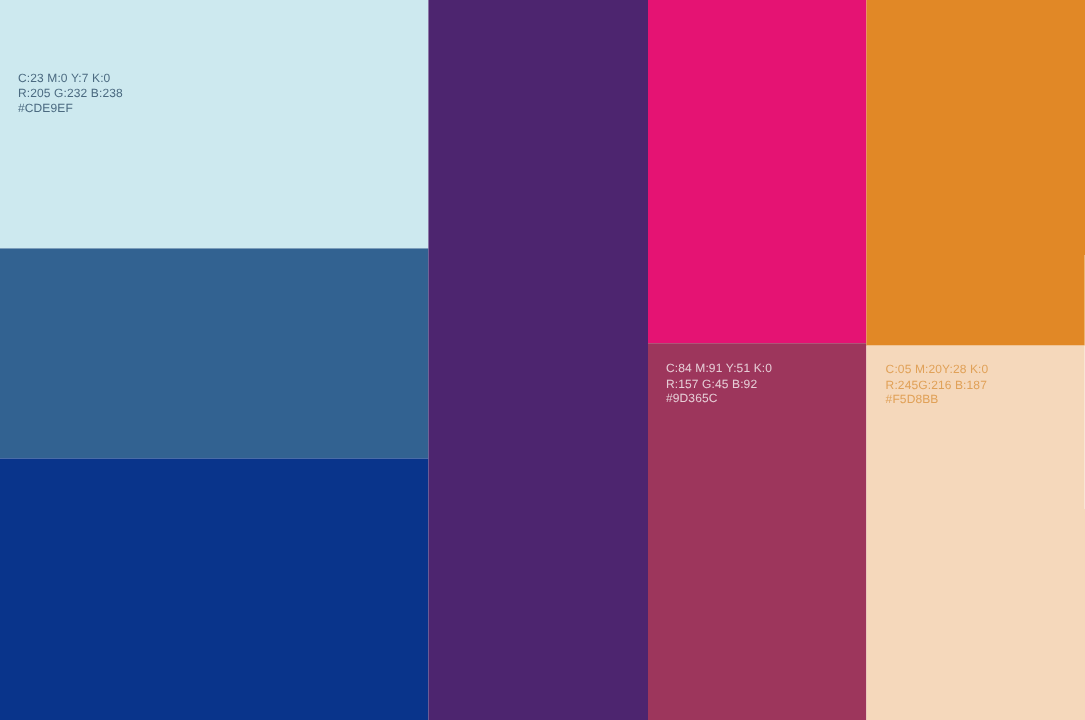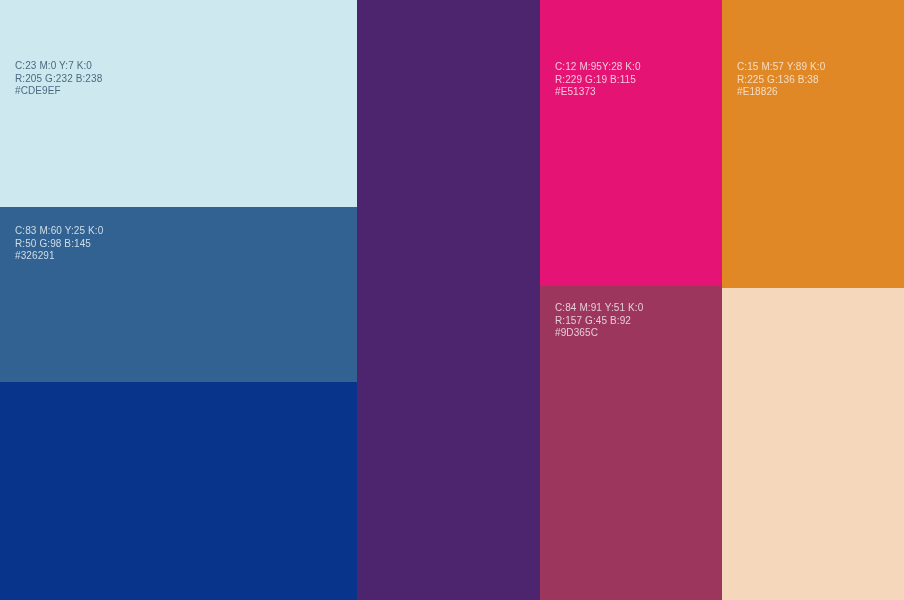--- a/index.html
+++ b/index.html
@@ -31,23 +31,21 @@
     display: block;
   }
 </style>
 </head>
 <body>
 
 <div id="palette" style="width: 904px; height: 600px; background: rgb(255, 255, 255);">
     <div class="swatch" style="left: 0px; top: 0px; width: 357px; height: 207px; background: rgb(205, 233, 239);"></div>
     <div class="swatch-label" style="left: 15px; top: 60px; color: rgb(75, 106, 128);"><span class="line">C:23 M:0 Y:7 K:0</span><span class="line">R:205 G:232 B:238</span><span class="line">#CDE9EF</span></div>
     <div class="swatch" style="left: 0px; top: 207px; width: 357px; height: 175px; background: rgb(50, 98, 145);"></div>
-    <div class="swatch-label" style="left: 15px; top: 225px; color: rgb(207, 221, 232);"><span class="line">C:83 M:60 Y:25 K:0</span><span class="line">R:50 G:98 B:145</span><span class="line">#326291</span></div>
     <div class="swatch" style="left: 0px; top: 382px; width: 357px; height: 218px; background: rgb(9, 52, 139);"></div>
     <div class="swatch" style="left: 357px; top: 0px; width: 183px; height: 600px; background: rgb(77, 37, 111);"></div>
     <div class="swatch" style="left: 540px; top: 0px; width: 182px; height: 286px; background: rgb(229, 19, 115);"></div>
-    <div class="swatch-label" style="left: 555px; top: 61px; color: rgb(247, 198, 220);"><span class="line">C:12 M:95Y:28 K:0</span><span class="line">R:229 G:19 B:115</span><span class="line">#E51373</span></div>
     <div class="swatch" style="left: 540px; top: 286px; width: 182px; height: 314px; background: rgb(157, 54, 92);"></div>
     <div class="swatch-label" style="left: 555px; top: 302px; color: rgb(230, 205, 214);"><span class="line">C:84 M:91 Y:51 K:0</span><span class="line">R:157 G:45 B:92</span><span class="line">#9D365C</span></div>
     <div class="swatch" style="left: 722px; top: 0px; width: 182px; height: 288px; background: rgb(225, 136, 38);"></div>
-    <div class="swatch-label" style="left: 737px; top: 61px; color: rgb(245, 220, 192);"><span class="line">C:15 M:57 Y:89 K:0</span><span class="line">R:225 G:136 B:38</span><span class="line">#E18826</span></div>
     <div class="swatch" style="left: 722px; top: 288px; width: 182px; height: 312px; background: rgb(245, 216, 187);"></div>
+    <div class="swatch-label" style="left: 738px; top: 303px; color: rgb(224, 161, 88);"><span class="line">C:05 M:20Y:28 K:0</span><span class="line">R:245G:216 B:187</span><span class="line">#F5D8BB</span></div>
   </div>
 
 </body></html>

